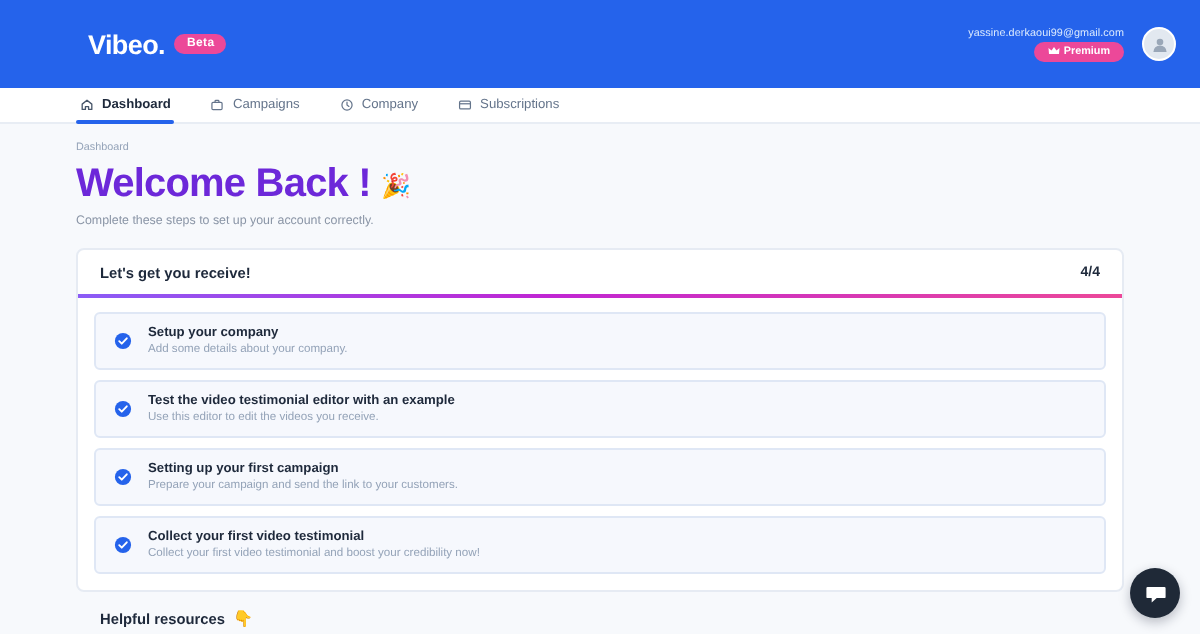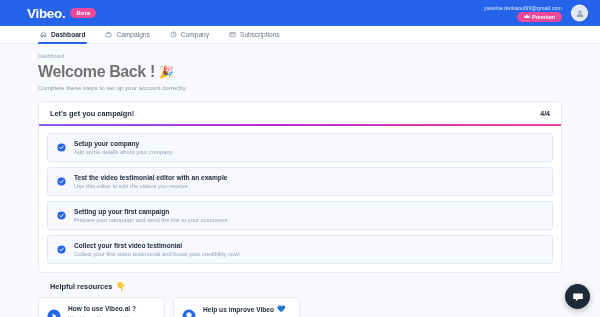--- a/index.html
+++ b/index.html
@@ -7,24 +7,24 @@
     width: 600px; height: 317px;
     overflow: hidden;
     background: #ffffff;
     font-family: "Liberation Sans", sans-serif;
     -webkit-font-smoothing: antialiased;
   }
   .app { position: relative; width: 600px; height: 317px; background: #f7f9fc; }
 
   
   .topbar {
-    height: 26px;
+    height: 44px;
     background: #2563eb;
     display: flex; align-items: center;
-    padding: 0 12px 0 27px;
+    padding: 0 12px 0 44px;
     position: relative;
   }
   .logo-wrap { display: flex; align-items: center; gap: 5px; }
   .logo-text {
     color: #ffffff; font-size: 13.5px; font-weight: 700; letter-spacing: -0.3px;
   }
   .beta-badge {
     background: #ec4899; color: #fff;
     font-size: 6px; font-weight: 700;
     border-radius: 8px; padding: 2px 6px 2px 6px;
@@ -68,21 +68,21 @@
     content: ""; position: absolute; left: 0; right: 0; bottom: -1px;
     height: 1.6px; background: #2563eb; border-radius: 2px;
   }
   .nav-ico { width: 7px; height: 7px; display: block; flex: 0 0 auto; }
 
   
   .page { padding: 9px 38px 0 38px; }
   .breadcrumb { font-size: 5.4px; color: #94a3b8; margin-bottom: 4px; }
   .welcome-row { display: flex; align-items: center; gap: 5px; }
   .welcome-title {
-    font-size: 16px; font-weight: 700; color: #737373; letter-spacing: -0.4px;
+    font-size: 20px; font-weight: 700; color: #6d28d9; letter-spacing: -0.4px;
   }
   .party-emoji { font-size: 12px; line-height: 1; }
   .welcome-sub { font-size: 6.2px; color: #8a95a6; margin-top: 3px; }
 
   
   .panel {
     margin-top: 10px;
     background: #ffffff;
     border: 1px solid #e6ebf3;
     border-radius: 4px;
@@ -208,21 +208,21 @@
   <div class="page">
     <div class="breadcrumb">Dashboard</div>
     <div class="welcome-row">
       <span class="welcome-title">Welcome Back !</span>
       <span class="party-emoji">🎉</span>
     </div>
     <div class="welcome-sub">Complete these steps to set up your account correctly.</div>
 
     <div class="panel">
       <div class="panel-head">
-        <span class="panel-title">Let's get you campaign!</span>
+        <span class="panel-title">Let's get you receive!</span>
         <span class="panel-count">4/4</span>
       </div>
       <div class="progress-track">
         <div class="progress-fill"></div>
       </div>
 
       <div class="panel-body">
 
         <div class="task">
           <svg class="check-ico" viewBox="0 0 20 20">

